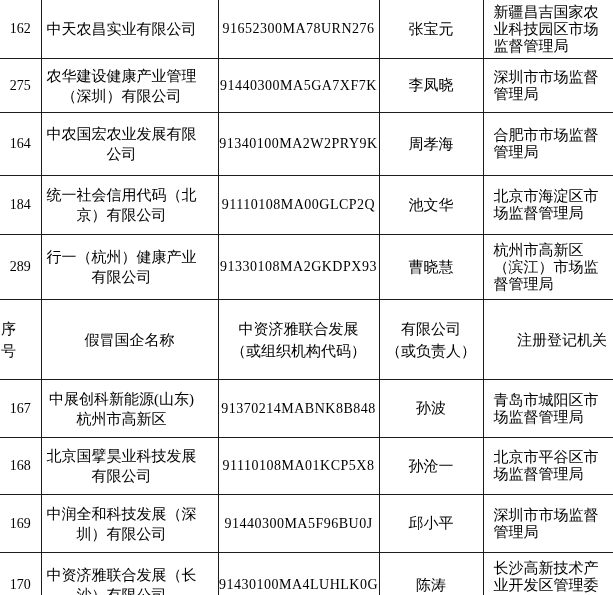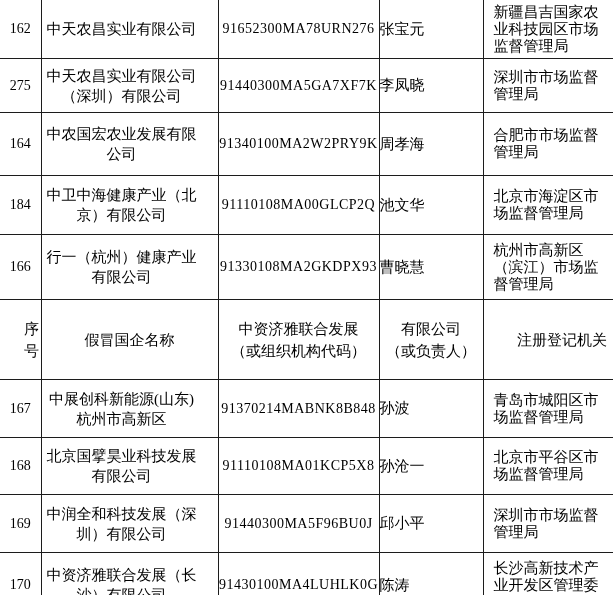--- a/index.html
+++ b/index.html
@@ -15,34 +15,34 @@
     border:1px solid #1c1c1c; vertical-align:middle;
     overflow:hidden; padding:0;
   }
   td:first-child { border-left:none; }        
   tr.first td   { border-top:none; }
 
   td.seq  { text-align:center; font-size:14px; }
   td.name { text-align:center; font-size:15px; line-height:20px;
             padding:2px 18px 2px 2px; }
   td.code { text-align:center; font-size:14px; letter-spacing:0.5px; }
-  td.rep  { font-size:15px; }
+  td.rep  { text-align:center; font-size:15px; }
   td.agy  { text-align:left; font-size:15px; line-height:17px;
             padding:2px 40px 2px 10px; }
 
   
   tr.h56 td{height:54px} tr.h51 td{height:49px} tr.h60 td{height:58px}
   tr.h62 td{height:60px} tr.h81 td{height:79px} tr.h55 td{height:53px}
   tr.h54 td{height:52px}
 
   
   tr.hdr td { text-align:center; font-size:15px; line-height:22px; padding:0; }
   tr.hdr td span { display:block; }
   .vstack { display:inline-block; width:17px; word-break:break-all;
-            line-height:22px; text-align:center;padding-left:23px; }
+            line-height:22px; text-align:center; }
 </style>
 </head>
 <body>
 
 <div class="viewport">
   <table class="soe">
     <colgroup>
       <col style="width:41px">
         <col style="width:177px">
         <col style="width:161px">
@@ -54,44 +54,44 @@
         <tr class="first h56">
       <td class="seq">162</td>
       <td class="name">中天农昌实业有限公司</td>
       <td class="code">91652300MA78URN276</td>
       <td class="rep">张宝元</td>
       <td class="agy">新疆昌吉国家农业科技园区市场监督管理局</td>
     </tr>
 
     <tr class="h51">
       <td class="seq">275</td>
-      <td class="name">中天农昌实业有限公司（深圳）有限公司</td>
+      <td class="name">农华建设健康产业管理（深圳）有限公司</td>
       <td class="code">91440300MA5GA7XF7K</td>
       <td class="rep">李凤晓</td>
       <td class="agy">深圳市市场监督管理局</td>
     </tr>
 
     <tr class="h60">
       <td class="seq">164</td>
       <td class="name">中农国宏农业发展有限公司</td>
       <td class="code">91340100MA2W2PRY9K</td>
       <td class="rep">周孝海</td>
       <td class="agy">合肥市市场监督管理局</td>
     </tr>
 
     <tr class="h56">
       <td class="seq">184</td>
-      <td class="name">中卫中海健康产业（北京）有限公司</td>
+      <td class="name">统一社会信用代码（北京）有限公司</td>
       <td class="code">91110108MA00GLCP2Q</td>
       <td class="rep">池文华</td>
       <td class="agy">北京市海淀区市场监督管理局</td>
     </tr>
 
     <tr class="h62">
-      <td class="seq">166</td>
+      <td class="seq">289</td>
       <td class="name">行一（杭州）健康产业有限公司</td>
       <td class="code">91330108MA2GKDPX93</td>
       <td class="rep">曹晓慧</td>
       <td class="agy">杭州市高新区（滨江）市场监督管理局</td>
     </tr>
 
     <tr class="hdr h81">
       <td>
         <span class="vstack">序号</span>
       </td>

